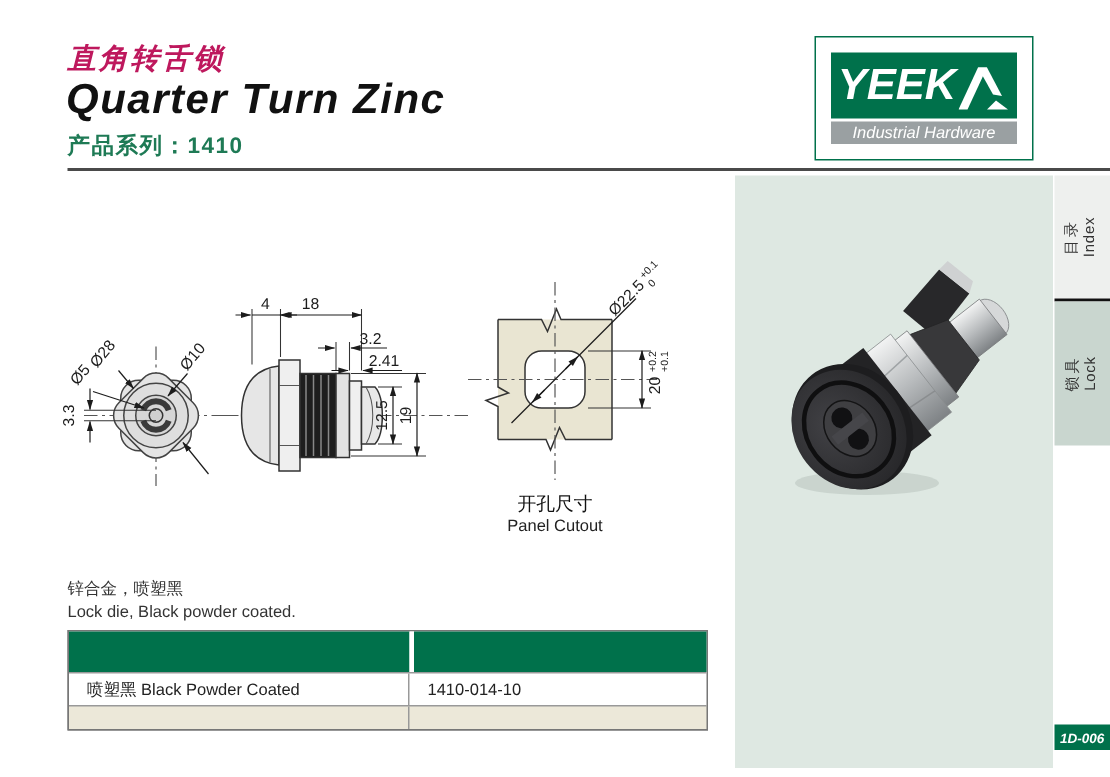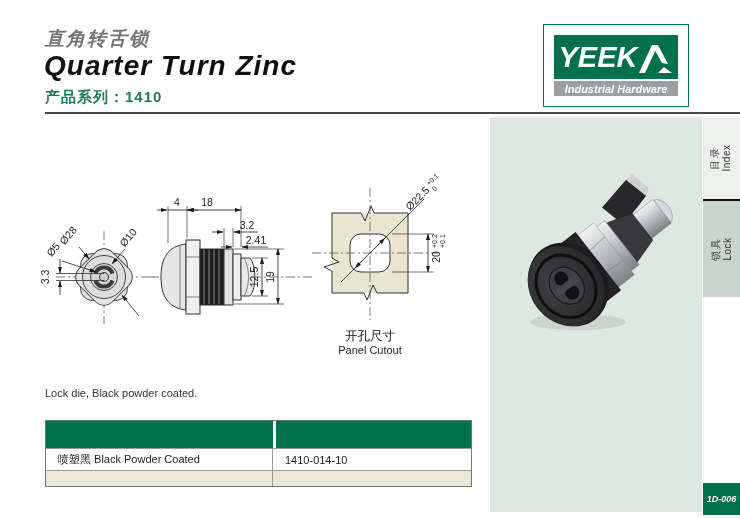--- a/index.html
+++ b/index.html
@@ -1,47 +1,47 @@
 <!DOCTYPE html>
 <html><head>
 <meta charset="utf-8">
 <style>
   html,body{margin:0;padding:0;background:#fff;}
   .page{position:relative;width:740px;height:518px;background:#ffffff;
         font-family:"Liberation Sans",sans-serif;color:#222;overflow:hidden;}
 
   
   .title-cn{position:absolute;left:45px;top:26px;font-size:19px;font-weight:700;
-            font-style:italic;letter-spacing:2px;color:#737373;}
+            font-style:italic;letter-spacing:2px;color:#be185d;}
   .title-en{position:absolute;left:44px;top:50px;font-size:28px;font-weight:800;
             font-style:italic;letter-spacing:1px;color:#111;}
   .series{position:absolute;left:45px;top:88px;font-size:15px;
           font-weight:600;color:#1e7a55;letter-spacing:1px;}
   .rule{position:absolute;left:45px;top:112px;width:695px;height:2px;background:#4a4a4a;}
 
   
   .logo{position:absolute;left:543px;top:24px;width:146px;border:1px solid #00714B;
         padding:10px;background:#fff;box-sizing:border-box;}
   .logo-box{background:#00714B;height:44px;display:flex;align-items:center;
             justify-content:center;color:#fff;}
   .logo-text{font-size:29px;font-weight:800;font-style:italic;letter-spacing:0px;line-height:1;}
   .logo-a{margin-left:2px;margin-top:2px;}
   .logo-band{margin-top:2px;background:#9aa0a2;height:15px;display:flex;align-items:center;
-             justify-content:center;color:#fff;font-style:italic;font-weight:700;font-size:11px;}
+             justify-content:center;color:#fff;font-style:italic;font-weight:400;font-size:11px;}
 
   
   .photo-panel{position:absolute;left:490px;top:117px;width:212px;height:395px;background:#dee8e2;}
   .tab{position:absolute;left:703px;width:37px;display:flex;align-items:center;justify-content:center;}
   .tab-index{top:117px;height:82px;background:#eef0ee;}
   .tab-lock{top:201px;height:96px;background:#c9d6cf;}
   .tab-divider{position:absolute;left:703px;top:199px;width:37px;height:2px;background:#111;}
   .tab-inner{transform:rotate(-90deg);text-align:center;line-height:1.2;color:#333;white-space:nowrap;}
   .tab-cjk{font-size:10px;letter-spacing:2px;}
   .tab-en{font-size:10px;letter-spacing:0.5px;}
-  .page-badge{position:absolute;left:703px;top:483px;width:37px;height:32px;background:#00714B;
+  .page-badge{position:absolute;left:703px;top:483px;width:37px;height:17px;background:#00714B;
               color:#fff;font-size:9px;font-style:italic;font-weight:700;
               display:flex;align-items:center;justify-content:center;}
 
   
   .drawing-svg{position:absolute;left:35px;top:170px;}
   .photo-svg{position:absolute;left:500px;top:170px;}
   .dimtxt{font-size:10.5px;fill:#1c1c1c;font-family:"Liberation Sans",sans-serif;}
   .toltxt{font-size:7px;fill:#1c1c1c;font-family:"Liberation Sans",sans-serif;}
   .captxt-cn{font-size:12.5px;fill:#111;font-family:"Liberation Sans",sans-serif;}
   .captxt-en{font-size:11px;fill:#222;font-family:"Liberation Sans",sans-serif;}
@@ -249,20 +249,21 @@
         <text class="dimtxt" x="0" y="0" text-anchor="middle">20</text>
         <text class="toltxt" x="9" y="-3">+0.2</text>
         <text class="toltxt" x="9" y="5">+0.1</text>
       </g>
       <text class="captxt-cn" x="370" y="340" text-anchor="middle">开孔尺寸</text>
       <text class="captxt-en" x="370" y="354" text-anchor="middle">Panel Cutout</text>
     </g>
   </svg>
 
   <div class="material">
+    <div>锌合金，喷塑黑</div>
     <div>Lock die, Black powder coated.</div>
   </div>
 
   <div class="order-table">
     <div class="tr tr-head">
       <div class="td-l"></div>
       <div class="gap"></div>
       <div class="td-r"></div>
     </div>
     <div class="tr tr-body">

